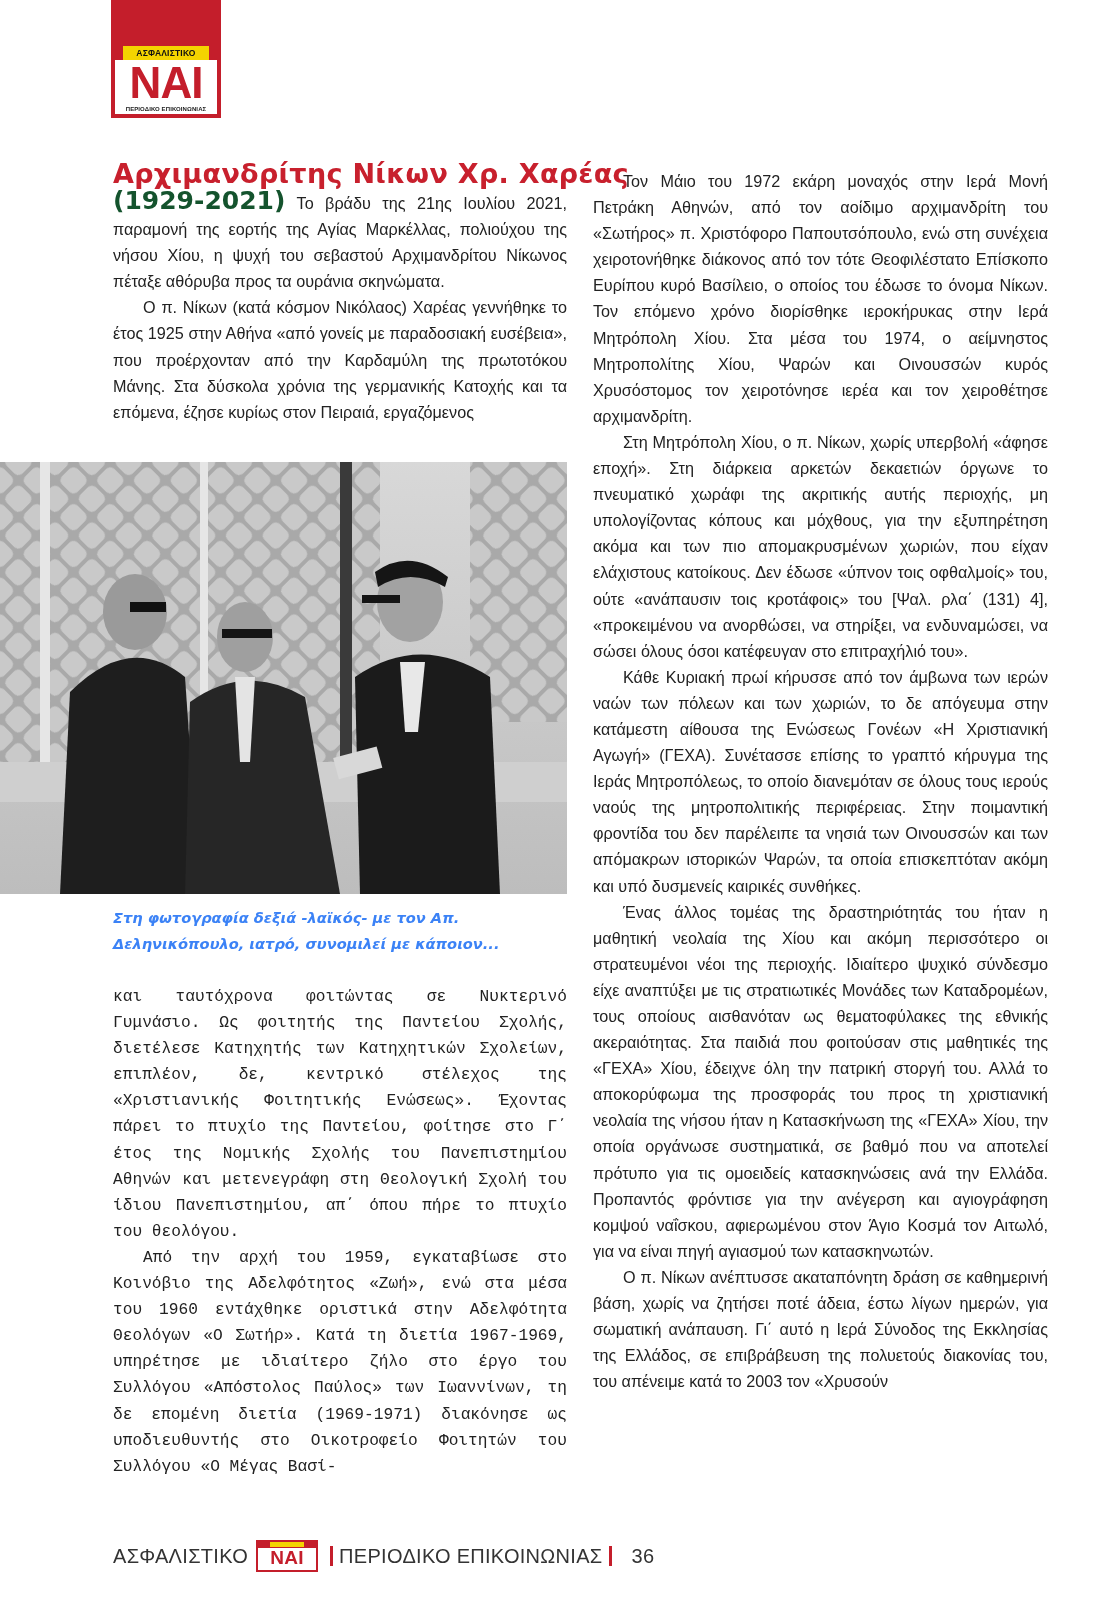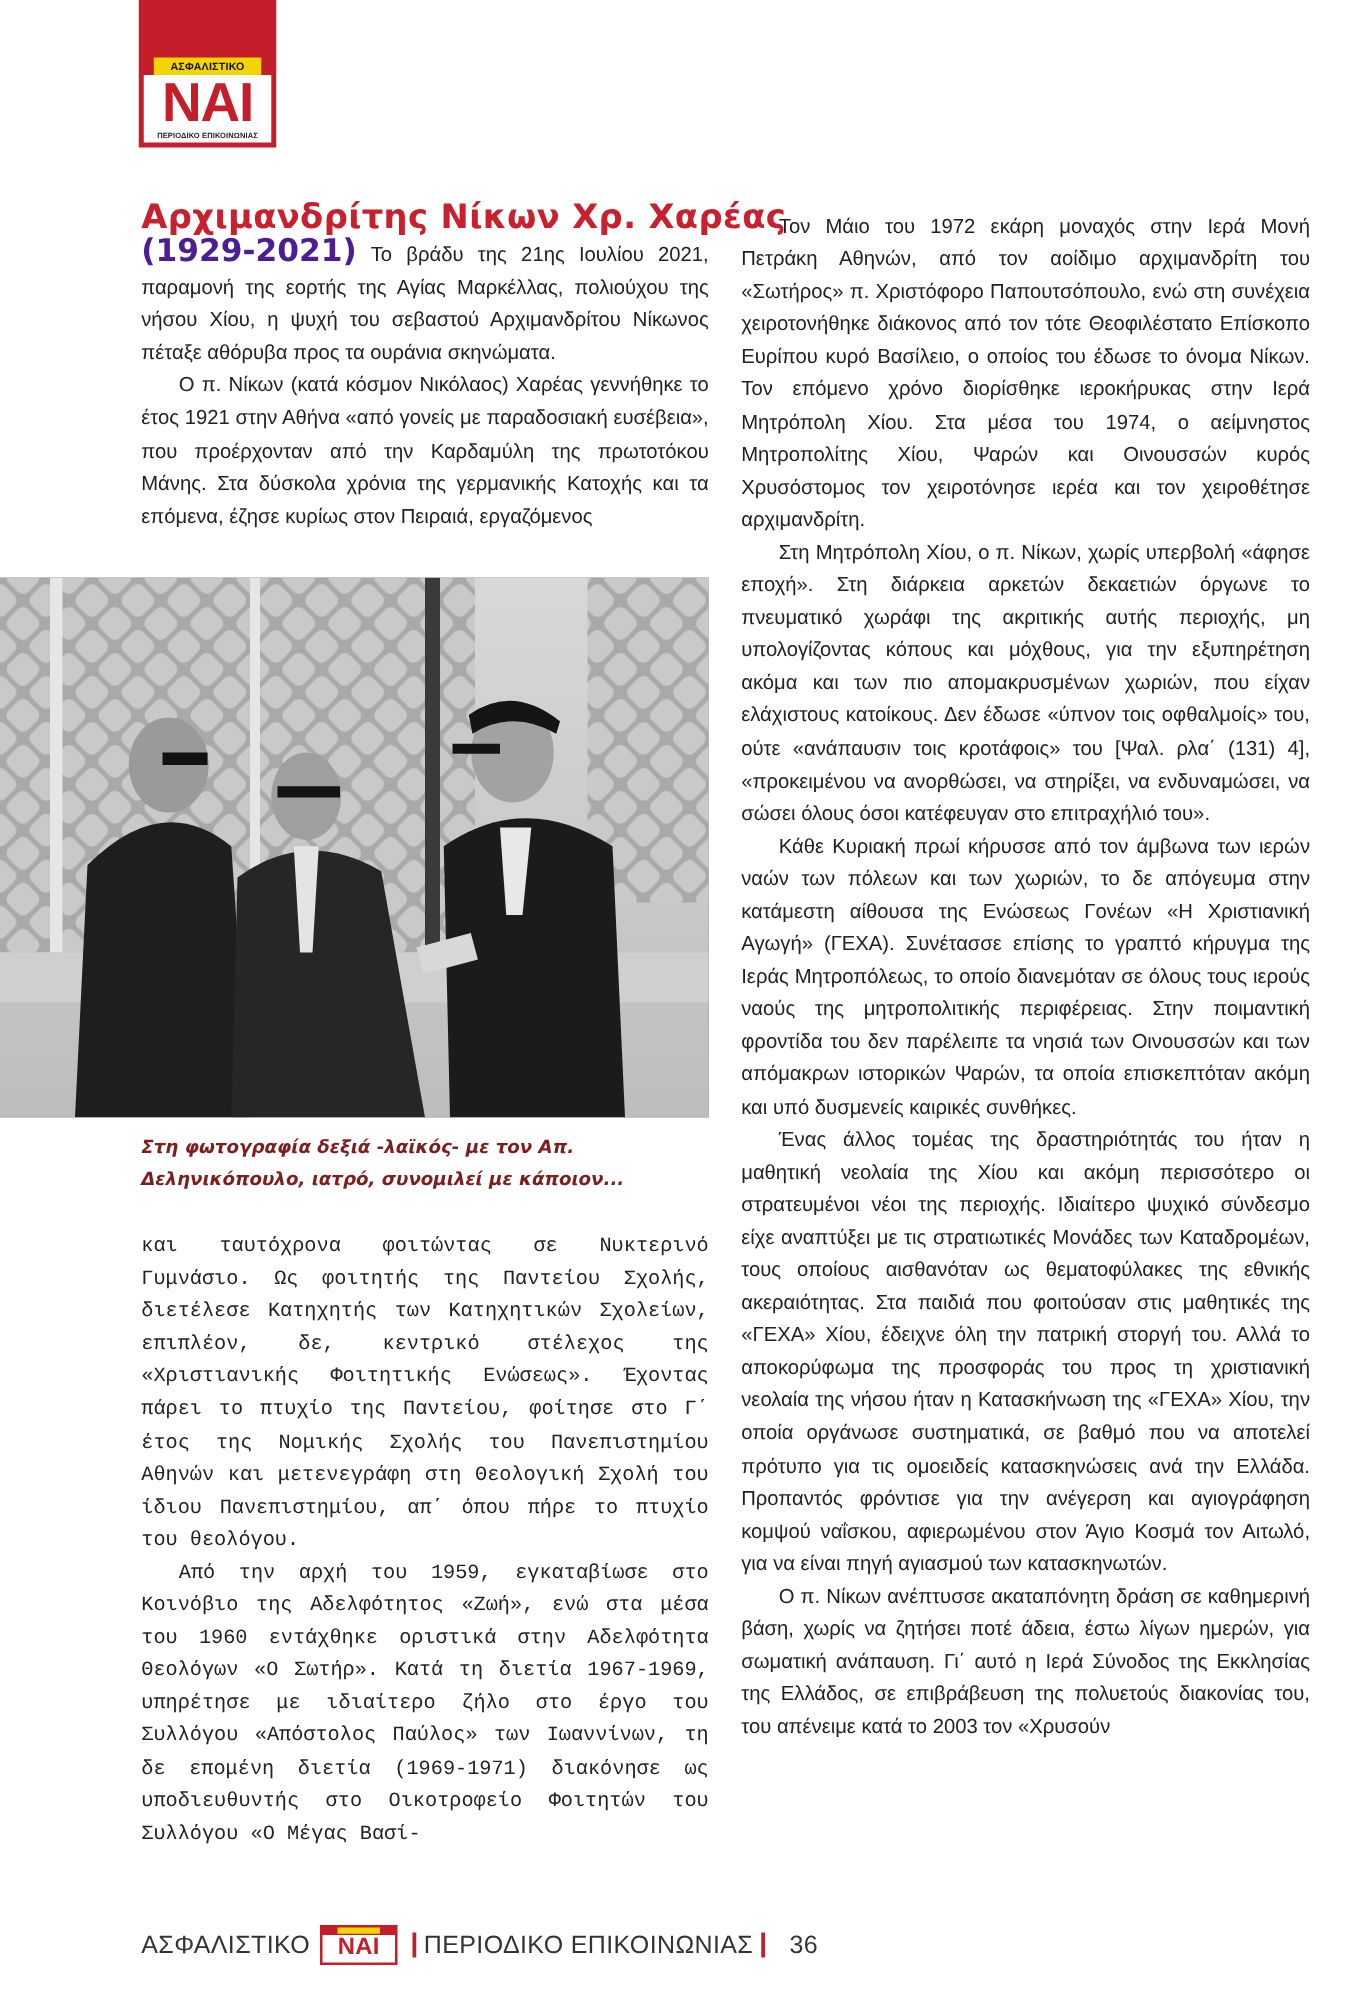--- a/index.html
+++ b/index.html
@@ -22,25 +22,25 @@
   
   .col { position: absolute; font-family: "Liberation Sans", sans-serif; font-size: 16.2px;
          line-height: 26.1px; color: #222; text-align: justify; }
   .col-left { left: 113px; width: 454px; }
   .col-right { left: 593px; width: 455px; top: 168px; }
   .col p { margin: 0; text-indent: 30px; }
   .col p.noindent { text-indent: 0; }
 
   .title-block { position: absolute; left: 113px; top: 160px; width: 454px; }
   .title { font: bold 27px/28px "DejaVu Sans", sans-serif; color: #c8202d; letter-spacing: 0.3px; white-space: nowrap; }
-  .title-years { font: bold 25px/26px "DejaVu Sans", sans-serif; color: #4c1d95; margin-top: 28px; }
+  .title-years { font: bold 25px/26px "DejaVu Sans", sans-serif; color: #14532d; margin-top: 28px; }
   .photo { position: absolute; left: 0; top: 462px; width: 567px; height: 432px;
            background: #8a8a8a; overflow: hidden; }
   .caption { position: absolute; left: 113px; top: 905px; width: 460px;
-             font: italic bold 14.6px/26px "DejaVu Sans", sans-serif; color: #7f1d1d; }
+             font: italic bold 14.6px/26px "DejaVu Sans", sans-serif; color: #3b82f6; }
   .bottom-left { top: 984px; font-family: Liberation Mono, monospace; }
 
   
   .footer { position: absolute; left: 113px; top: 1539px; height: 34px; display: flex; align-items: center;
             font-family: "Liberation Sans", sans-serif; font-size: 20px; color: #333; letter-spacing: 0.3px; }
   .footer .mini-logo { width: 62px; height: 32px; background: #c41e2b; position: relative; margin: 0 6px 0 8px; }
   .footer .mini-logo .ml-label { position: absolute; left: 14px; top: 2px; width: 34px; height: 5px; background: #f4d400; }
   .footer .mini-logo .ml-inner { position: absolute; left: 2px; top: 8px; width: 58px; height: 22px; background: #fff;
             color: #c41e2b; font: bold 19px/20px "Liberation Sans", sans-serif; text-align: center; }
   .footer .bar { display: inline-block; width: 3px; height: 20px; background: #c41e2b; margin: 0 6px; }
@@ -53,21 +53,21 @@
   <div class="label">ΑΣΦΑΛΙΣΤΙΚΟ</div>
   <div class="inner">
     <div class="nai">ΝΑΙ</div>
     <div class="sub">ΠΕΡΙΟΔΙΚΟ ΕΠΙΚΟΙΝΩΝΙΑΣ</div>
   </div>
 </div>
 
 <div class="title-block col">
   <div class="title">Αρχιμανδρίτης Νίκων Χρ. Χαρέας</div>
   <p class="noindent"><span class="title-years">(1929-2021)</span><span> Το βράδυ της 21ης Ιουλίου 2021, παραμονή της εορτής της Αγίας Μαρκέλλας, πολιούχου της νήσου Χίου, η ψυχή του σεβαστού Αρχιμανδρίτου Νίκωνος πέταξε αθόρυβα προς τα ουράνια σκηνώματα.</span></p>
-  <p>Ο π. Νίκων (κατά κόσμον Νικόλαος) Χαρέας γεννήθηκε το έτος 1921 στην Αθήνα «από γονείς με παραδοσιακή ευσέβεια», που προέρχονταν από την Καρδαμύλη της πρωτοτόκου Μάνης. Στα δύσκολα χρόνια της γερμανικής Κατοχής και τα επόμενα, έζησε κυρίως στον Πειραιά, εργαζόμενος</p>
+  <p>Ο π. Νίκων (κατά κόσμον Νικόλαος) Χαρέας γεννήθηκε το έτος 1925 στην Αθήνα «από γονείς με παραδοσιακή ευσέβεια», που προέρχονταν από την Καρδαμύλη της πρωτοτόκου Μάνης. Στα δύσκολα χρόνια της γερμανικής Κατοχής και τα επόμενα, έζησε κυρίως στον Πειραιά, εργαζόμενος</p>
 </div>
 
 <div class="photo" aria-label="Ασπρόμαυρη φωτογραφία τριών ανδρών με παλτά μπροστά από παράθυρο με κιγκλίδωμα">
   <svg width="567" height="432" viewBox="0 0 567 432">
     <defs>
       <pattern id="grille" width="26" height="26" patternUnits="userSpaceOnUse" patternTransform="rotate(45)">
         <rect width="26" height="26" fill="#a9a9a9"></rect>
         <rect x="2" y="2" width="22" height="22" fill="#c9c9c9" rx="6"></rect>
       </pattern>
       <linearGradient id="wall" x1="0" y1="0" x2="0" y2="1">

